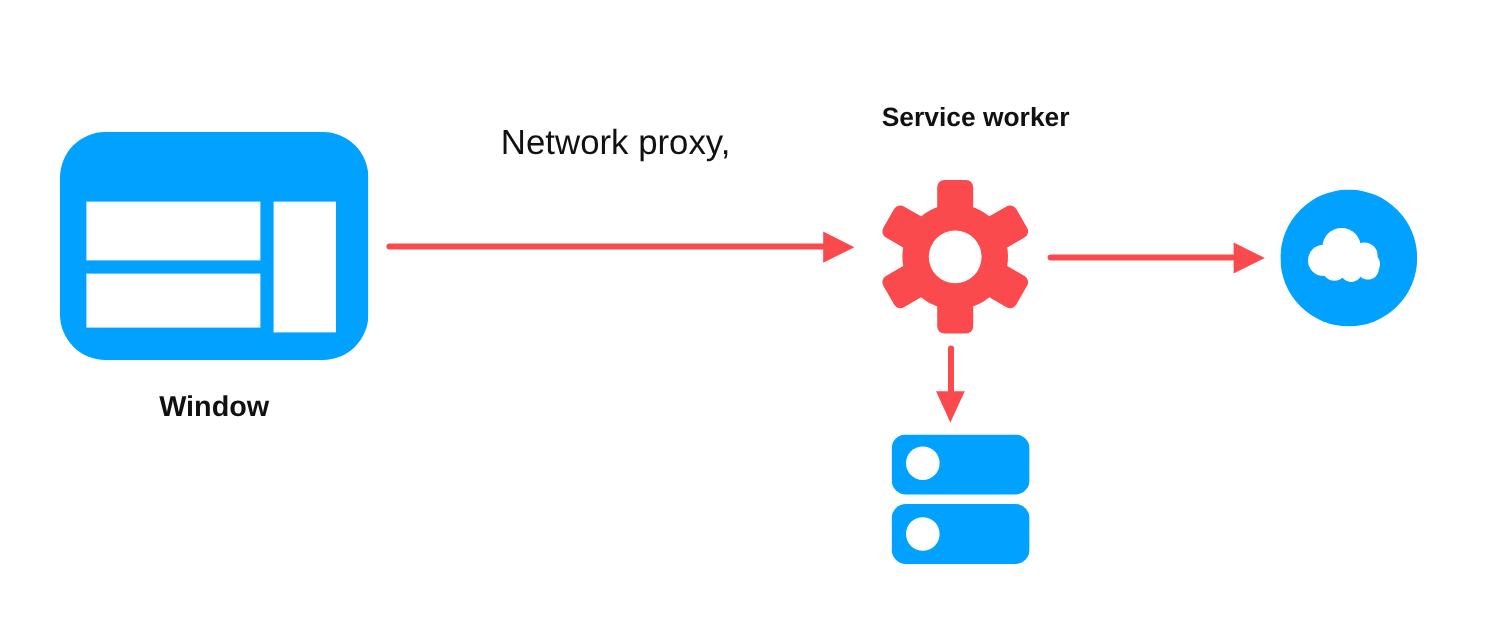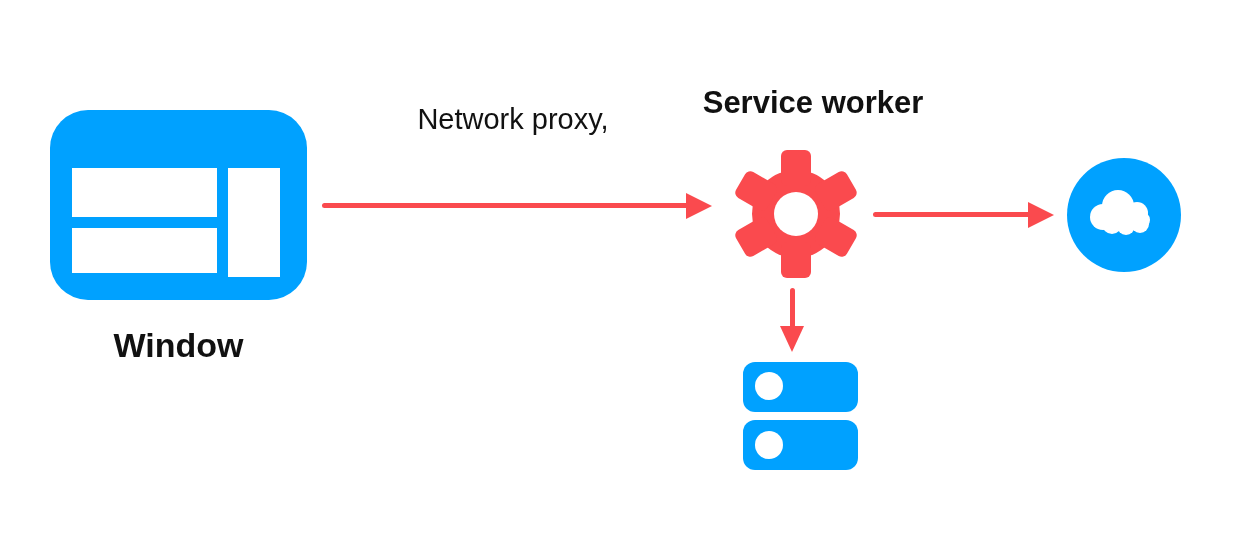--- a/index.html
+++ b/index.html
@@ -17,21 +17,21 @@
     background: var(--background);
     overflow: hidden;
     font-family: "Liberation Sans", sans-serif;
     color: var(--text);
   }
   .abs { position: absolute; }
 
   .node-label {
     position: absolute;
     font-weight: 700;
-    font-size: 34px;
+    font-size: 24px;
     line-height: 1.1;
     text-align: center;
     color: var(--text);
     white-space: nowrap;
   }
   .edge-label {
     position: absolute;
     font-weight: 400;
     font-size: 29px;
     line-height: 1.22;
@@ -85,21 +85,21 @@
 
   <div class="edge-label" style="left:348px; top:102px; width:330px;">
     <div>Network proxy,</div>
   </div>
 
   <div>
     <div class="arrow-line-h" style="left:322px; top:203px; width:366px;"></div>
     <div class="arrow-head-right" style="left:686px; top:193px;"></div>
   </div>
 
-  <div class="node-label" style="left:663px; top:86px; width:300px; font-size:31px;">Service worker</div>
+  <div class="node-label" style="left:663px; top:86px; width:300px; font-size:22px;">Service worker</div>
 
   <svg class="abs" style="left:731px; top:149px;" width="130" height="130" viewBox="-65 -65 130 130" aria-hidden="true">
     <g fill="var(--accent-red)">
       <circle cx="0" cy="0" r="44"></circle>
       <rect x="-15" y="-64" width="30" height="36" rx="6"></rect>
       <rect x="-15" y="-64" width="30" height="36" rx="6" transform="rotate(60)"></rect>
       <rect x="-15" y="-64" width="30" height="36" rx="6" transform="rotate(120)"></rect>
       <rect x="-15" y="-64" width="30" height="36" rx="6" transform="rotate(180)"></rect>
       <rect x="-15" y="-64" width="30" height="36" rx="6" transform="rotate(240)"></rect>
       <rect x="-15" y="-64" width="30" height="36" rx="6" transform="rotate(300)"></rect>

